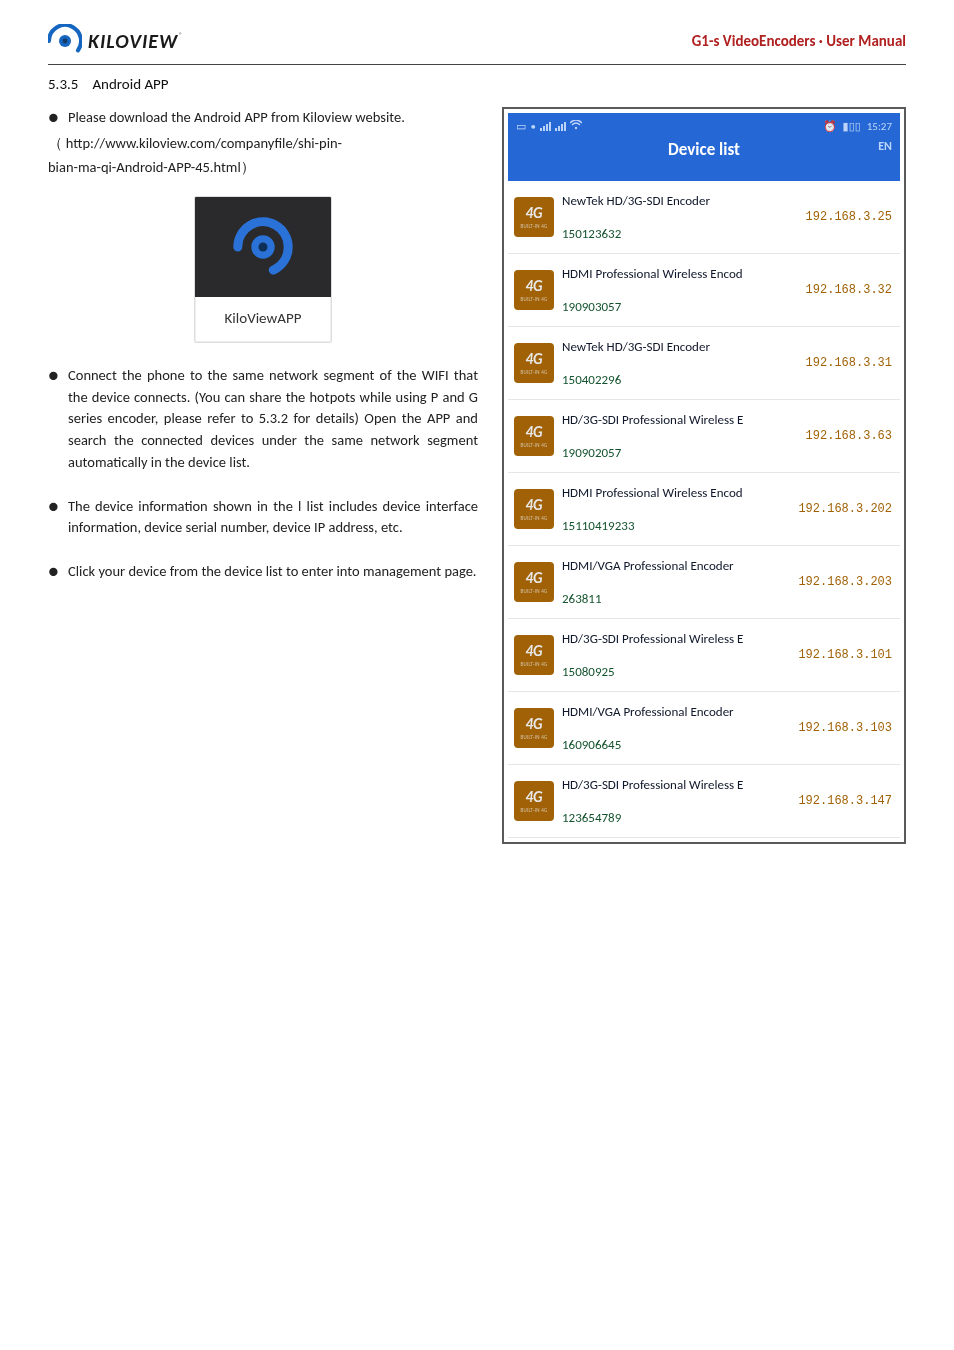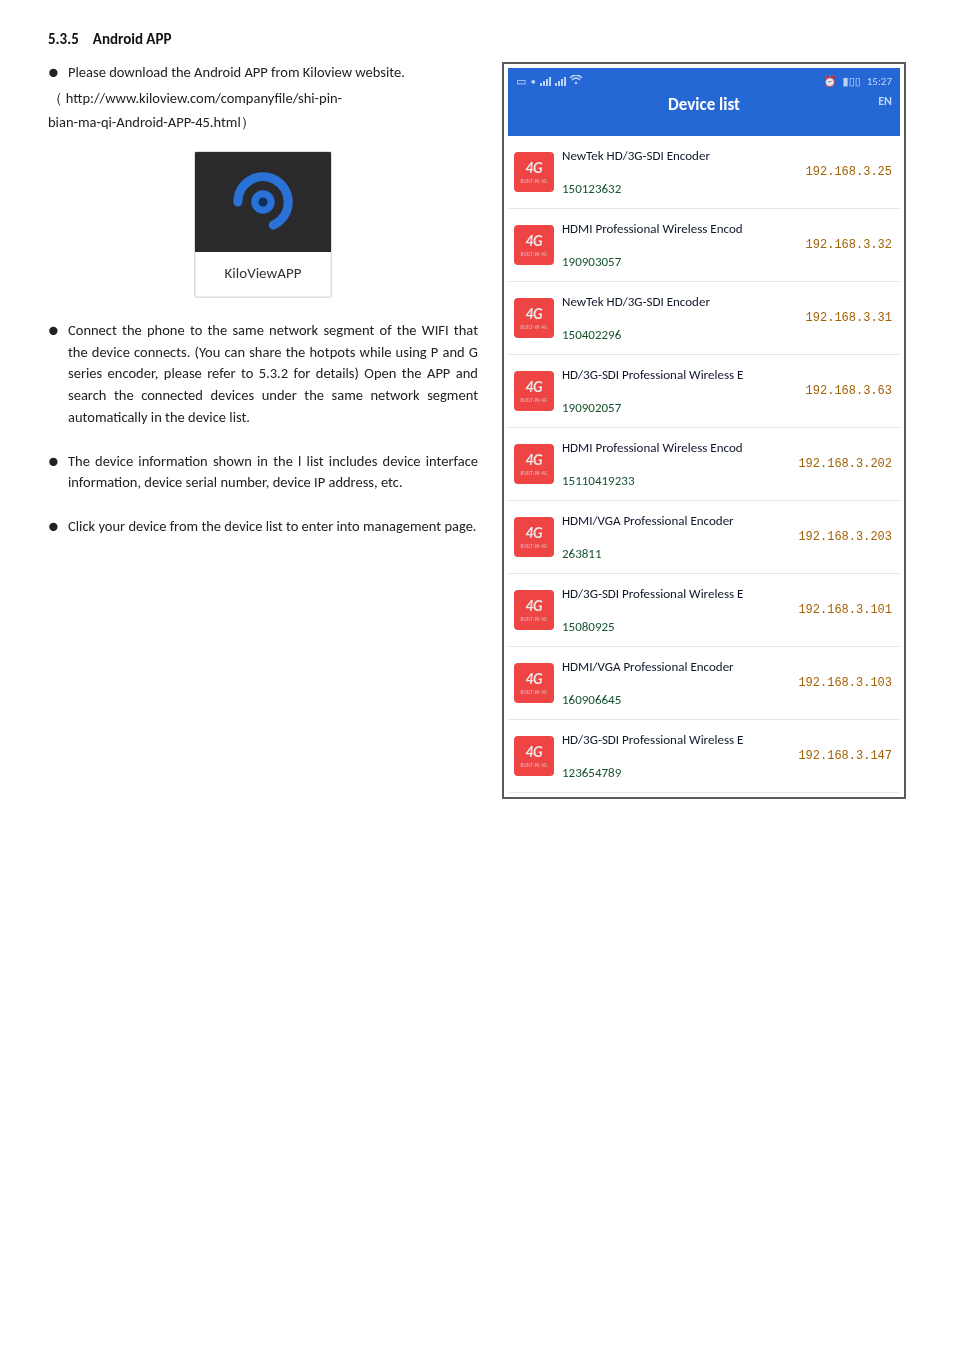--- a/index.html
+++ b/index.html
@@ -40,21 +40,21 @@
     color: #1a1a1a;
     font-style: italic;
   }
   .logo-text sup { font-size: 9px; font-weight: 400; color: #777; vertical-align: top; }
   .doc-title {
     font-size: 15px;
     color: #b02020;
     font-weight: 600;
   }
   .section-heading {
-    font-weight: 700;
+    font-weight: 400;
     font-size: 15px;
     margin: 6px 0 14px 0;
     color: #111;
   }
   .section-heading .num { margin-right: 14px; }
   .columns {
     display: flex;
     gap: 24px;
     align-items: flex-start;
   }
@@ -147,21 +147,21 @@
   .dev-list { }
   .dev-item {
     display: flex;
     align-items: center;
     gap: 8px;
     padding: 12px 8px 12px 6px;
     border-bottom: 1px solid #e6e6e6;
   }
   .dev-icon {
     width: 40px; height: 40px;
-    background: #ef4444;
+    background: #a16207;
     border-radius: 4px;
     display: flex;
     flex-direction: column;
     align-items: center;
     justify-content: center;
     color: #e8e8e8;
     flex: 0 0 40px;
   }
   .dev-icon .fourg {
     font-style: italic;
@@ -207,20 +207,35 @@
     color: #333;
   }
   .sig-bars { display:inline-flex; align-items:flex-end; gap:1px; height:10px; }
   .sig-bars span { width:2px; background:#cde0ff; display:inline-block; }
 </style>
 </head>
 <body>
 
 <div class="page">
 
+  <div class="header">
+    <div class="logo">
+      <div class="logo-mark">
+        <svg viewBox="0 0 34 34" width="34" height="34">
+          <path d="M1 17 A16 16 0 1 1 1 17.001" fill="none" stroke="#1566c0" stroke-width="4" stroke-linecap="round" stroke-dasharray="60 100"></path>
+          <circle cx="17" cy="17" r="6" fill="#1566c0"></circle>
+          <circle cx="17" cy="17" r="2.4" fill="#133a66"></circle>
+        </svg>
+      </div>
+      <span class="logo-text">
+        <span>KILOVIEW</span><sup>®</sup>
+      </span>
+    </div>
+    <div class="doc-title">G1-s VideoEncoders · User Manual</div>
+  </div>
 
   <div class="section-heading">
     <span class="num">5.3.5</span><span>Android APP</span>
   </div>
 
   <div class="columns">
     <div class="left-col">
 
       <div class="bullet">
         <div class="dot">●</div>

